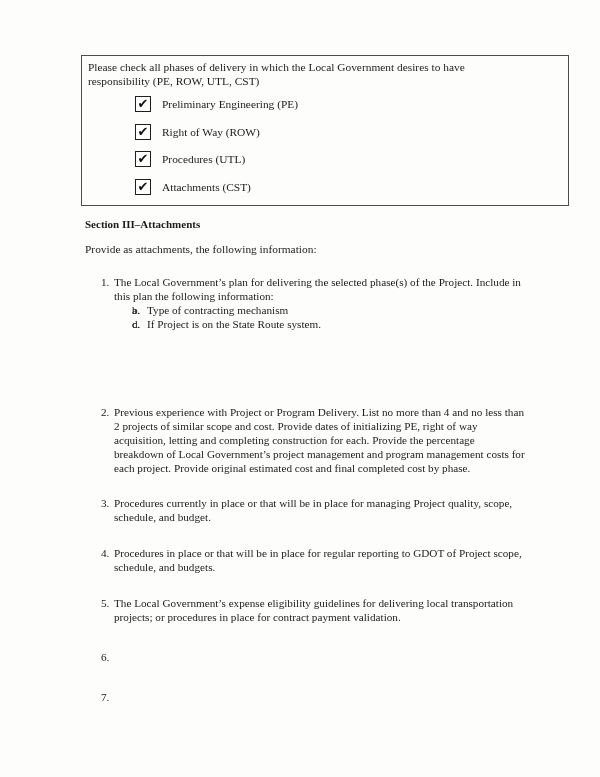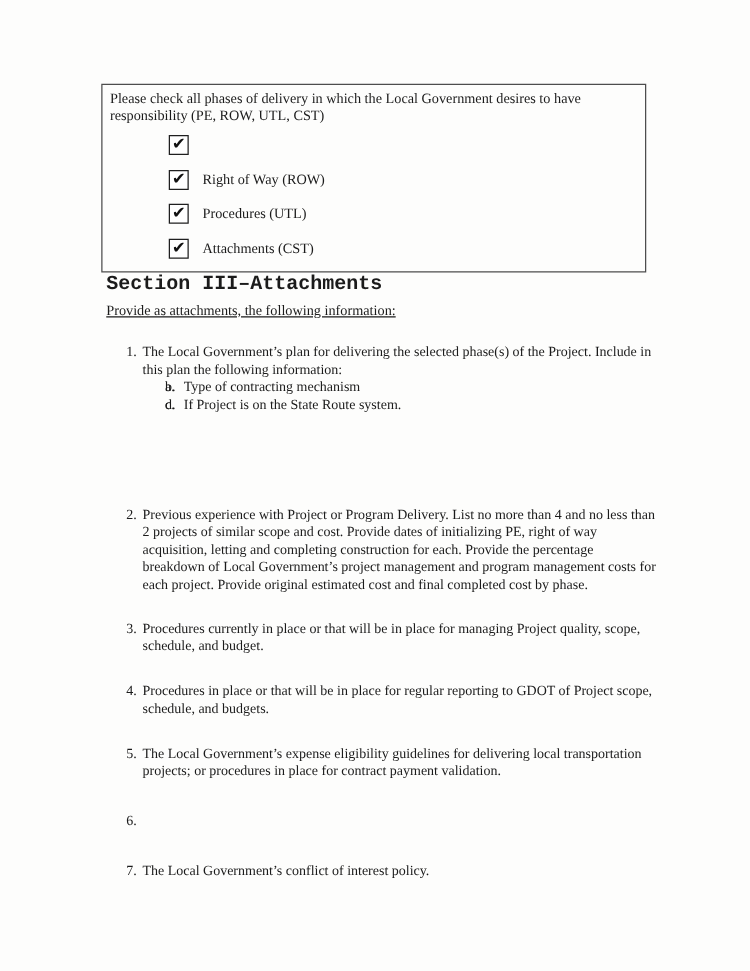--- a/index.html
+++ b/index.html
@@ -8,22 +8,22 @@
     width:600px;
     height:777px;
     background:#fdfdfc;
     font-family:"Liberation Serif", serif;
     color:#1b1b1b;
     overflow:hidden;
   }
   
   .phase-box {
     position:absolute;
-    left:81px; top:67px;
-    width:436px; height:151px;
+    left:81px; top:55px;
+    width:488px; height:151px;
     border:1px solid #4d4d4d;
     box-sizing:border-box;
     font-size:11.4px;
     line-height:14px;
     padding-left:44px;
   }
   .instruction {
     position:absolute;
     left:6px; top:4px;
     width:428px;
@@ -52,30 +52,28 @@
     transform:translateY(-1px);
     color:#111;
   }
   .cb-label { margin-left:11px; white-space:nowrap; }
 
   
   .sec-heading {
     position:absolute;
     left:85px; top:218px;
     margin:0;
-    font-size:16px;
+    font-size:11px;
     font-weight:bold;
-    font-family:Liberation Mono, monospace;
   }
   .intro {
     position:absolute;
     left:85px; top:243px;
     margin:0;
     font-size:11.4px;
-    text-decoration:underline;
   }
 
   
   .item {
     position:absolute;
     left:101px;
     width:424px;
     box-sizing:border-box;
     padding-left:13px;
     font-size:11.2px;
@@ -100,20 +98,21 @@
 
 <div class="page">
 
   <div class="phase-box">
     <div class="instruction">Please check all phases of delivery in which the Local Government desires to have responsibility (PE, ROW, UTL, CST)</div>
 
     <div class="cb-row" style="top:39px">
       <span class="cb">
           <span class="mark">✔</span>
         </span>
+      <span class="cb-label">Preliminary Engineering (PE)</span>
     </div>
 
     <div class="cb-row" style="top:67px">
       <span class="cb">
           <span class="mark">✔</span>
         </span>
       <span class="cb-label">Right of Way (ROW)</span>
     </div>
 
     <div class="cb-row" style="top:94px">
@@ -175,16 +174,15 @@
     <span class="num">5.</span>
     <span class="txt">The Local Government’s expense eligibility guidelines for delivering local transportation projects; or procedures in place for contract payment validation.</span>
   </div>
 
   <div class="item" style="top:651px">
     <span class="num">6.</span>
   </div>
 
   <div class="item" style="top:691px">
     <span class="num">7.</span>
-    <span class="txt">The Local Government’s conflict of interest policy.</span>
   </div>
 
 </div>
 
 </body></html>

